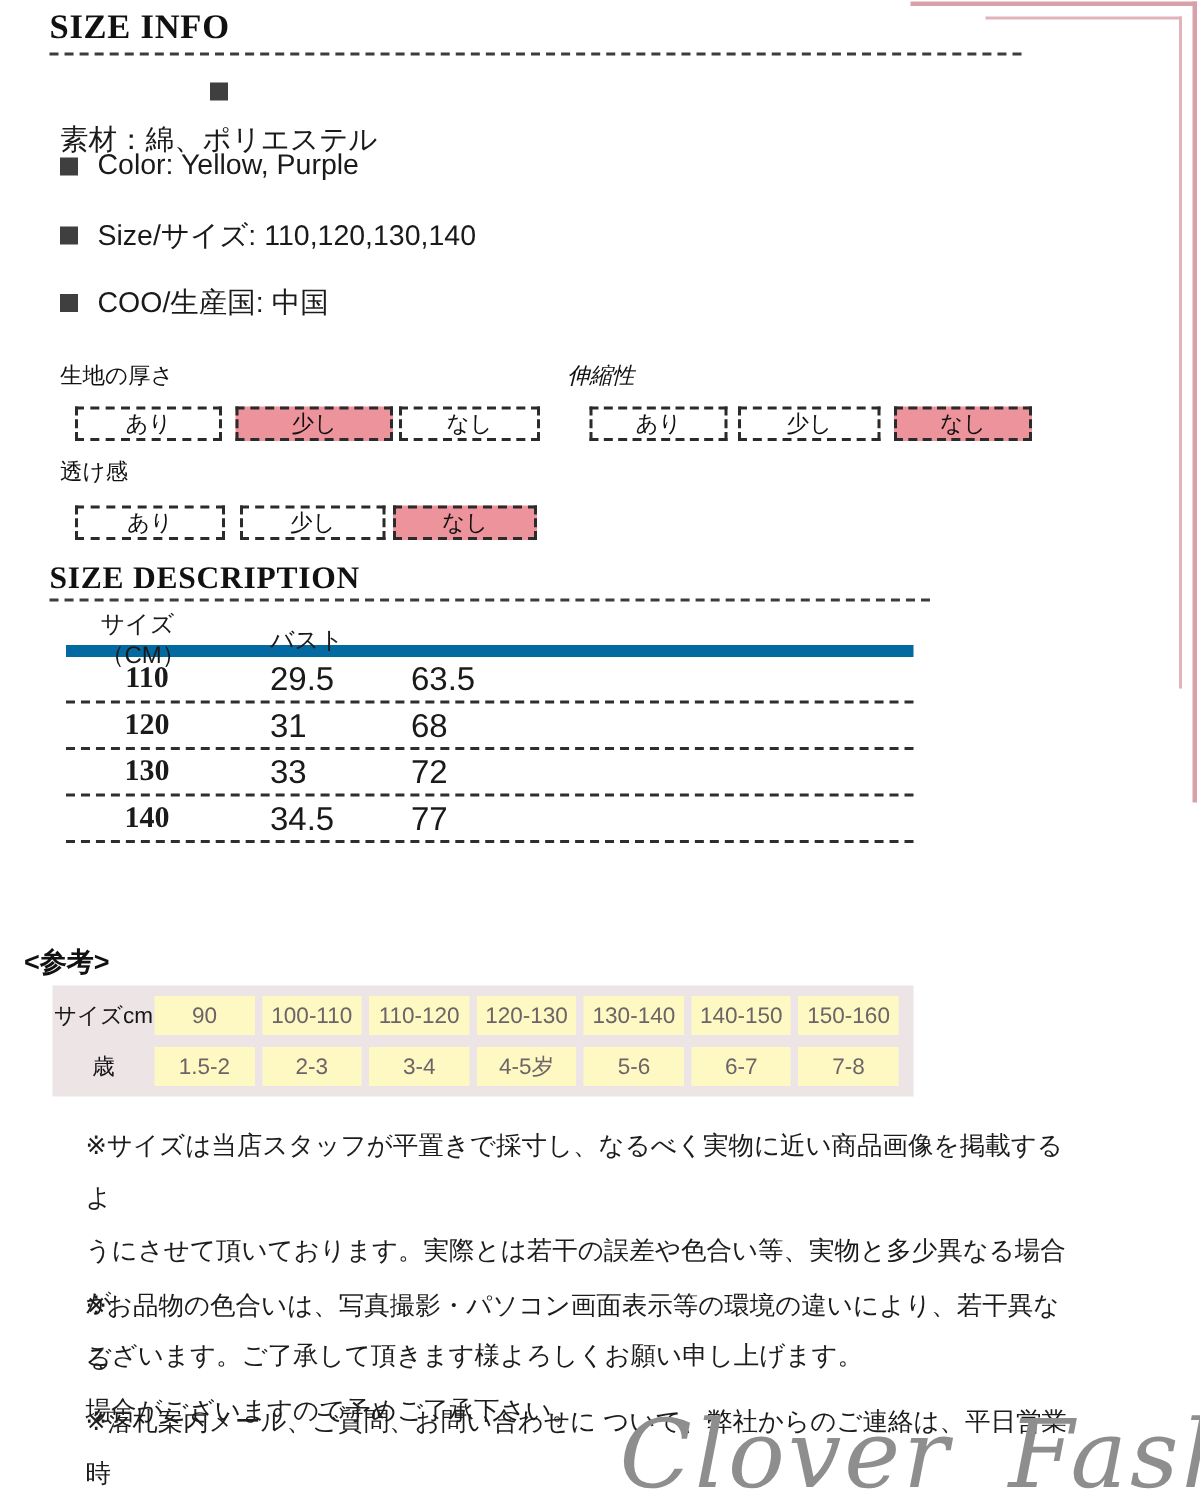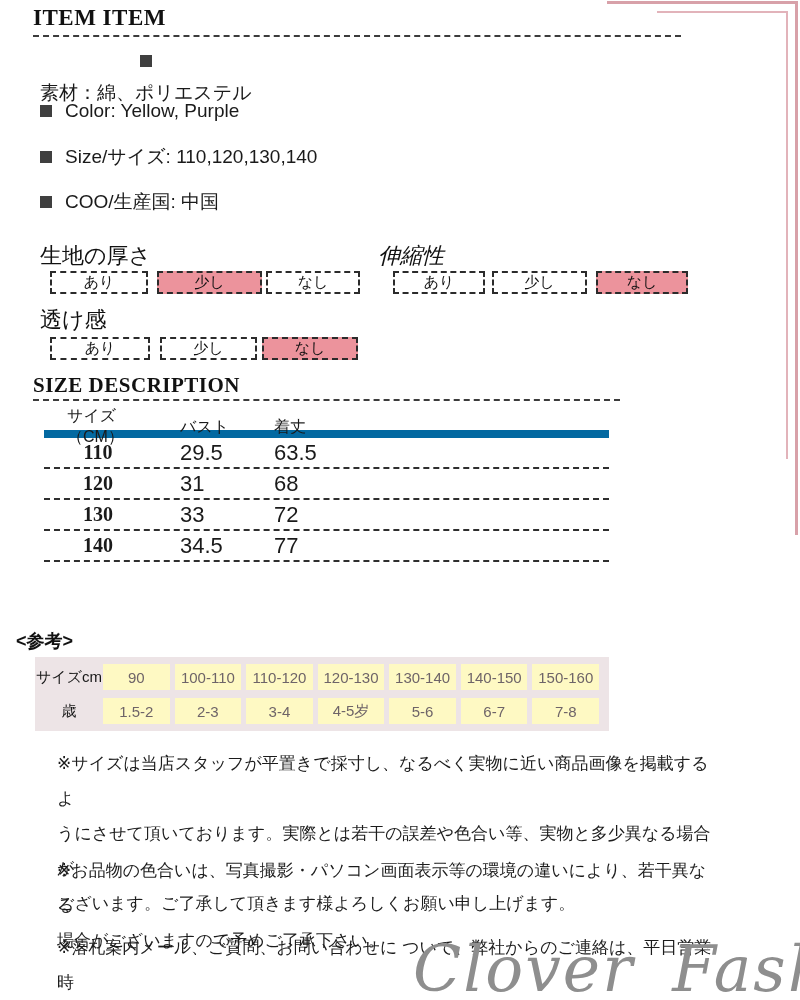--- a/index.html
+++ b/index.html
@@ -17,21 +17,21 @@
   #item-info-title{top:5px;font-size:23px;}
   #size-desc-title{top:373px;font-size:21px;}
   .dashed-rule{position:absolute;height:0;border-top:2px dashed #3c3c3c;}
   #rule-item{left:33px;top:35px;width:648px;}
   #rule-size{left:33px;top:399px;width:587px;}
 
   .bullet-row{position:absolute;left:40px;display:flex;align-items:center;gap:13px;
               font-size:19px;height:24px;white-space:nowrap;}
   .bullet-sq{width:12px;height:12px;background:#3f3f3f;flex:none;}
 
-  .attr-label{position:absolute;font-size:22px;color:#111;white-space:nowrap;}
+  .attr-label{position:absolute;font-size:15px;color:#111;white-space:nowrap;}
   .opt{position:absolute;height:19px;border:2px dashed #2b2b2b;display:flex;
        align-items:center;justify-content:center;font-size:15px;color:#111;}
   .opt.selected{background:#ec939c;}
 
   
   #size-table{position:absolute;left:44px;top:406px;width:565px;}
   .st-row{display:grid;grid-template-columns:128px 90px 1fr;align-items:center;}
   .st-head{height:24px;border-bottom:8px solid #0369a1;font-size:16px;}
   .st-head .c1{padding-left:23px;}
   .st-data{height:29px;border-bottom:2px dashed #2e2e2e;}
@@ -64,21 +64,21 @@
              word-spacing:16px;letter-spacing:2px;z-index:5;}
 </style>
 </head>
 <body>
 
 <div id="page">
 
   <div class="frame-outer"></div>
   <div class="frame-inner"></div>
 
-  <div id="item-info-title" class="section-title">ITEM ITEM</div>
+  <div id="item-info-title" class="section-title">SIZE INFO</div>
   <div id="rule-item" class="dashed-rule"></div>
 
   <div class="bullet-row" style="top:55px;flex-direction:column;">
     <span class="bullet-sq"></span>
     <span>素材：綿、ポリエステル</span>
   </div>
   <div class="bullet-row" style="top:99px;">
     <span class="bullet-sq"></span>
     <span>Color: Yellow, Purple</span>
   </div>
@@ -106,21 +106,20 @@
   <div class="opt" style="left:160px;top:337px;width:93px;">少し</div>
   <div class="opt selected" style="left:262px;top:337px;width:92px;">なし</div>
 
   <div id="size-desc-title" class="section-title">SIZE DESCRIPTION</div>
   <div id="rule-size" class="dashed-rule"></div>
 
   <div id="size-table">
     <div class="st-row st-head">
       <div class="c1">サイズ（CM）</div>
       <div class="c2">バスト</div>
-      <div class="c3">着丈</div>
     </div>
     <div class="st-row st-data">
       <div class="st-size">110</div>
       <div class="st-val c2">29.5</div>
       <div class="st-val c3">63.5</div>
     </div>
     <div class="st-row st-data">
       <div class="st-size">120</div>
       <div class="st-val c2">31</div>
       <div class="st-val c3">68</div>

